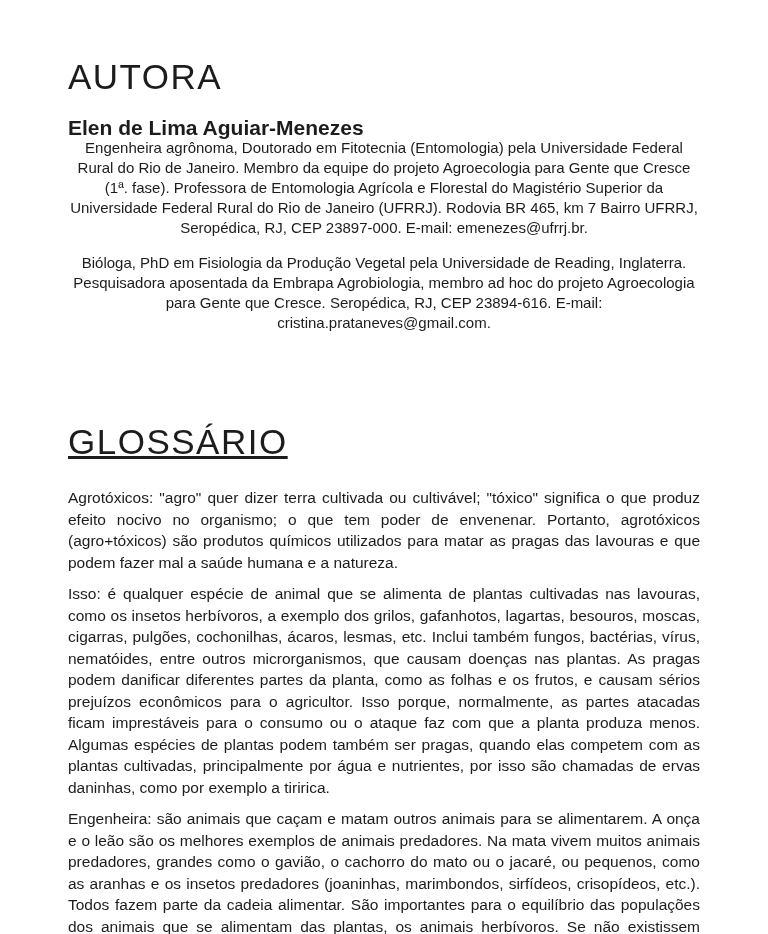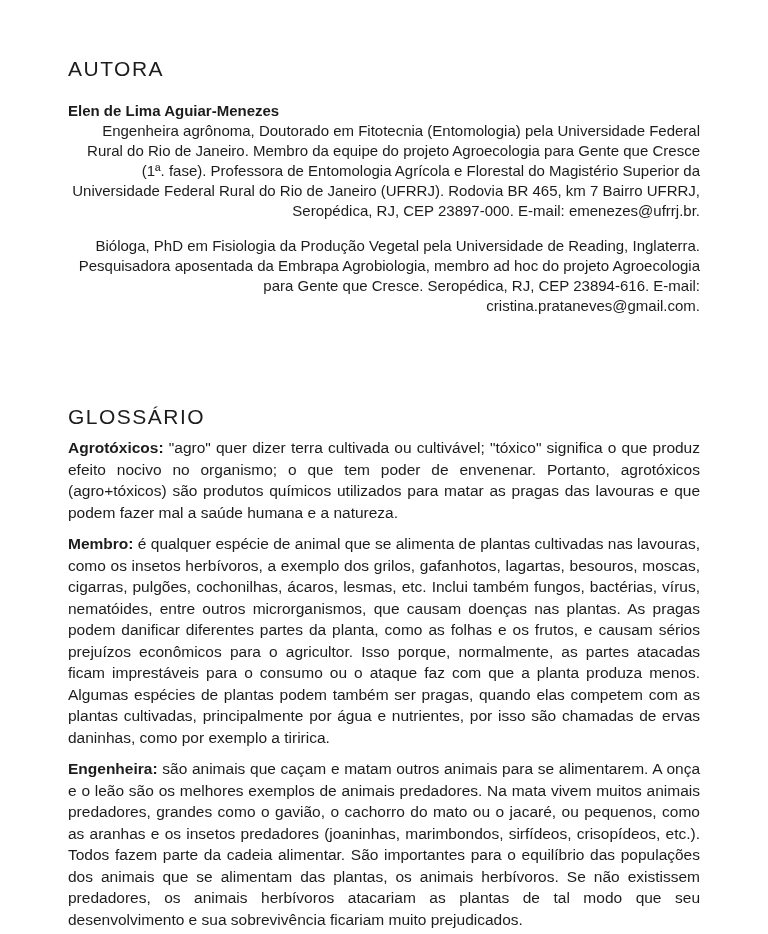--- a/index.html
+++ b/index.html
@@ -12,56 +12,57 @@
     font-family: "Liberation Sans", "DejaVu Sans", sans-serif;
     color: #1c1c1c;
     overflow: hidden;
   }
   .page {
     width: 768px;
     height: 934px;
     padding: 56px 68px 0 68px;
   }
   .section-heading {
-    font-size: 21px;
+    font-size: 35px;
     font-weight: 300;
     letter-spacing: 1.5px;
     color: #1c1c1c;
     line-height: 1.2;
   }
   .autora-section .section-heading {
     margin-bottom: 20px;
   }
   .author-block {
     margin-bottom: 15px;
   }
   .author-name {
-    font-size: 15px;
+    font-size: 21px;
     font-weight: bold;
     line-height: 20px;
   }
   .author-bio {
     font-size: 15px;
     line-height: 20px;
-    text-align: right;
+    text-align: center;
   }
   .glossario-section {
     margin-top: 88px;
   }
   .glossario-section .section-heading {
-    margin-bottom: 8px;
+    margin-bottom: 24px;
+    text-decoration: underline;
   }
   .glossary-entry {
     font-size: 15.5px;
     line-height: 21.5px;
     text-align: justify;
     margin-bottom: 10px;
   }
   .glossary-term {
-    font-weight: bold;
+    font-weight: normal;
   }
 </style>
 </head>
 <body>
 
 <div class="page">
 
   <section class="autora-section">
     <h1 class="section-heading">AUTORA</h1>
 
@@ -77,21 +78,21 @@
 
   <section class="glossario-section">
     <h1 class="section-heading">GLOSSÁRIO</h1>
 
     <p class="glossary-entry">
       <span class="glossary-term">Agrotóxicos:</span>
       <span>"agro" quer dizer terra cultivada ou cultivável; "tóxico" significa o que produz efeito nocivo no organismo; o que tem poder de envenenar. Portanto, agrotóxicos (agro+tóxicos) são produtos químicos utilizados para matar as pragas das lavouras e que podem fazer mal a saúde humana e a natureza.</span>
     </p>
 
     <p class="glossary-entry">
-      <span class="glossary-term">Membro:</span>
+      <span class="glossary-term">Isso:</span>
       <span>é qualquer espécie de animal que se alimenta de plantas cultivadas nas lavouras, como os insetos herbívoros, a exemplo dos grilos, gafanhotos, lagartas, besouros, moscas, cigarras, pulgões, cochonilhas, ácaros, lesmas, etc. Inclui também fungos, bactérias, vírus, nematóides, entre outros microrganismos, que causam doenças nas plantas. As pragas podem danificar diferentes partes da planta, como as folhas e os frutos, e causam sérios prejuízos econômicos para o agricultor. Isso porque, normalmente, as partes atacadas ficam imprestáveis para o consumo ou o ataque faz com que a planta produza menos. Algumas espécies de plantas podem também ser pragas, quando elas competem com as plantas cultivadas, principalmente por água e nutrientes, por isso são chamadas de ervas daninhas, como por exemplo a tiririca.</span>
     </p>
 
     <p class="glossary-entry">
       <span class="glossary-term">Engenheira:</span>
       <span>são animais que caçam e matam outros animais para se alimentarem. A onça e o leão são os melhores exemplos de animais predadores. Na mata vivem muitos animais predadores, grandes como o gavião, o cachorro do mato ou o jacaré, ou pequenos, como as aranhas e os insetos predadores (joaninhas, marimbondos, sirfídeos, crisopídeos, etc.). Todos fazem parte da cadeia alimentar. São importantes para o equilíbrio das populações dos animais que se alimentam das plantas, os animais herbívoros. Se não existissem predadores, os animais herbívoros atacariam as plantas de tal modo que seu desenvolvimento e sua sobrevivência ficariam muito prejudicados.</span>
     </p>
   </section>
 
 </div>

